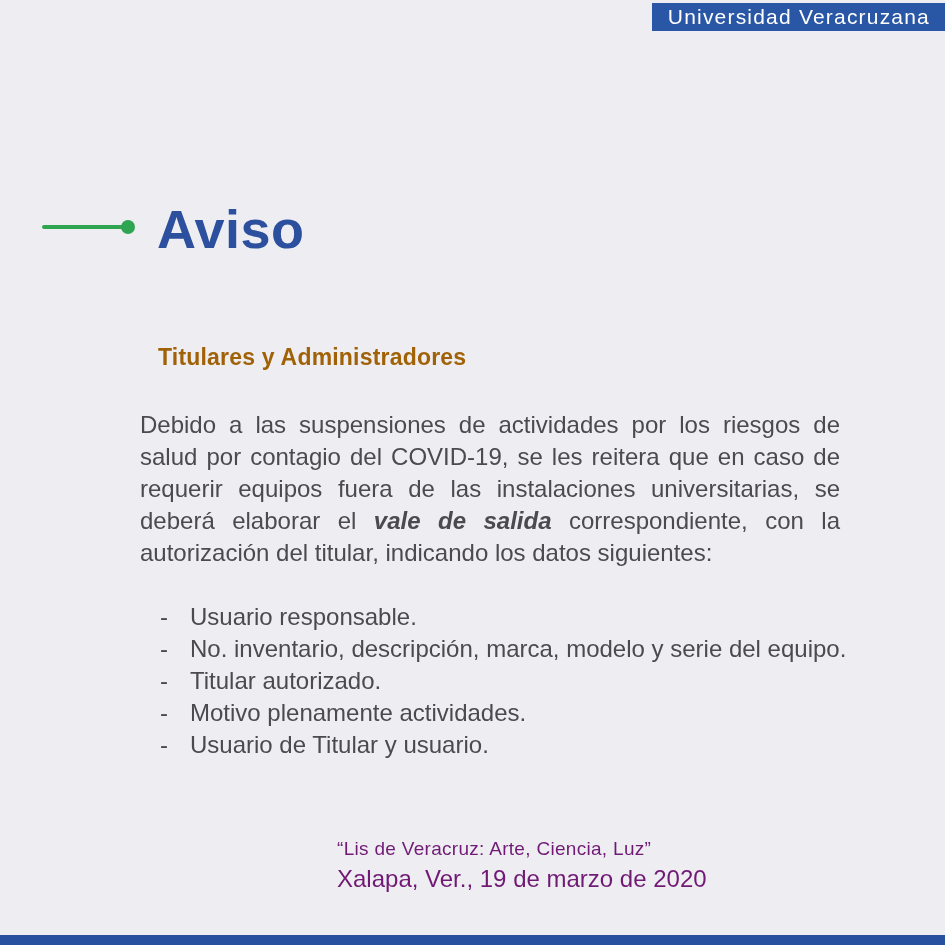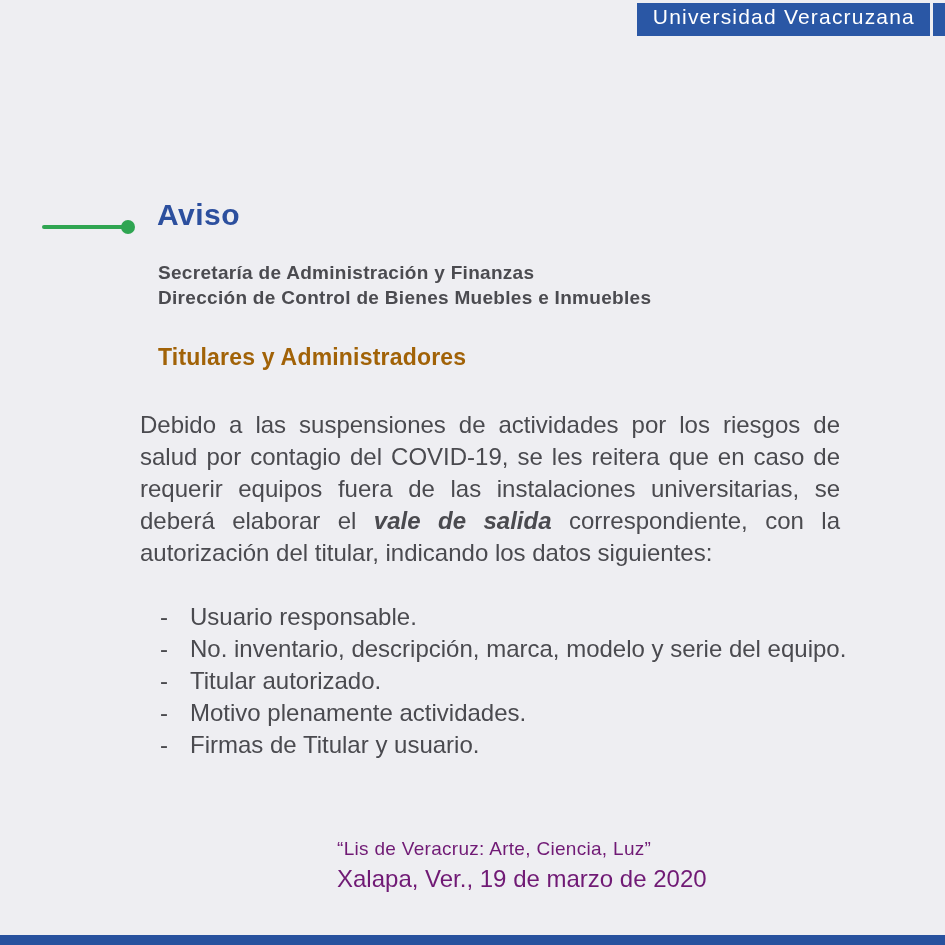--- a/index.html
+++ b/index.html
@@ -17,20 +17,21 @@
   }
 
   
   .uv-banner {
     position: absolute;
     top: 3px;
     right: 0;
     display: flex;
     align-items: stretch;
     height: 33px;
+    flex-direction: column;
   }
   .uv-banner .banner-main {
     background: #2a57a5;
     color: #ffffff;
     font-size: 21px;
     font-weight: 400;
     letter-spacing: 1.2px;
     line-height: 28px;
     padding: 0 15px 0 16px;
     white-space: nowrap;
@@ -58,21 +59,21 @@
     width: 14px;
     height: 14px;
     border-radius: 50%;
     background: #2fa552;
   }
 
   .notice-title {
     position: absolute;
     left: 157px;
     top: 198px;
-    font-size: 30px;
+    font-size: 54px;
     font-weight: 700;
     letter-spacing: 0.5px;
     color: #2c4f9e;
   }
 
   .department {
     position: absolute;
     left: 158px;
     top: 260px;
     font-size: 19px;
@@ -165,24 +166,20 @@
   <div class="uv-banner">
     <div class="banner-main">Universidad Veracruzana</div>
     <div class="banner-tab"></div>
   </div>
 
   <div class="accent-line"></div>
   <div class="accent-dot"></div>
 
   <h1 class="notice-title" style="margin:0;">Aviso</h1>
 
-  <div class="department">
-    <div>Secretaría de Administración y Finanzas</div>
-    <div>Dirección de Control de Bienes Muebles e Inmuebles</div>
-  </div>
 
   <div class="addressee">Titulares y Administradores</div>
 
   <p class="body-paragraph" style="margin:0;">
     <span>Debido a las suspensiones de actividades por los riesgos de salud por contagio del COVID-19, se les reitera que en caso de requerir equipos fuera de las instalaciones universitarias, se deberá elaborar el </span><span class="hl">vale de salida</span><span> correspondiente, con la autorización del titular, indicando los datos siguientes:</span>
   </p>
 
   <ul class="req-list">
     <li>
       <span class="dash">-</span>
@@ -195,21 +192,21 @@
     <li>
       <span class="dash">-</span>
       <span>Titular autorizado.</span>
     </li>
     <li>
       <span class="dash">-</span>
       <span>Motivo plenamente actividades.</span>
     </li>
     <li>
       <span class="dash">-</span>
-      <span>Firmas de Titular y usuario.</span>
+      <span>Usuario de Titular y usuario.</span>
     </li>
   </ul>
 
   <div class="footer">
     <div class="motto">“Lis de Veracruz:  Arte, Ciencia, Luz”</div>
     <div class="dateline">Xalapa, Ver., 19 de marzo de 2020</div>
   </div>
 
   <div class="bottom-bar"></div>
 

